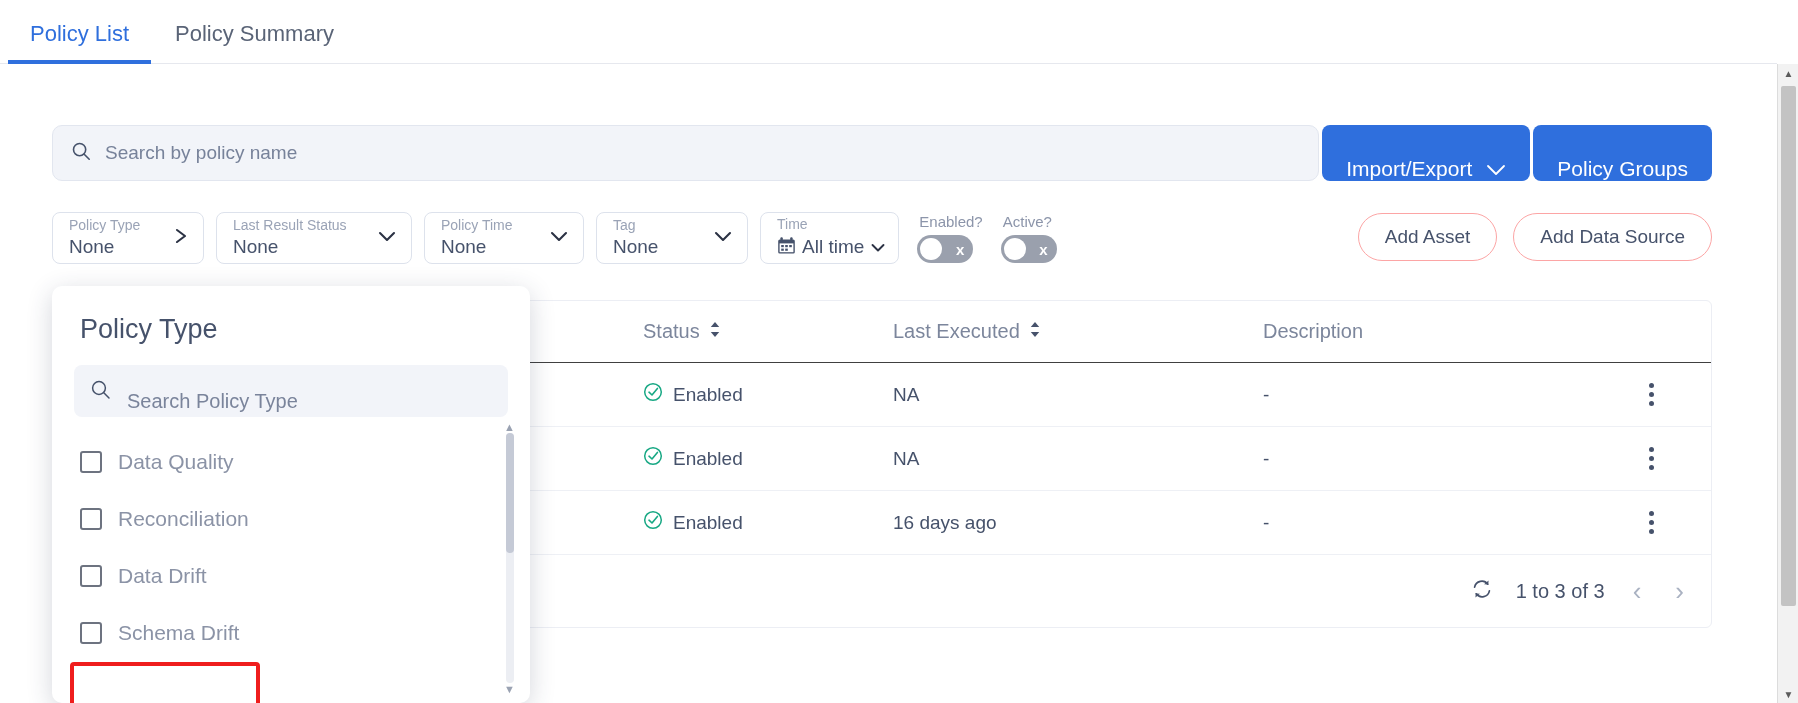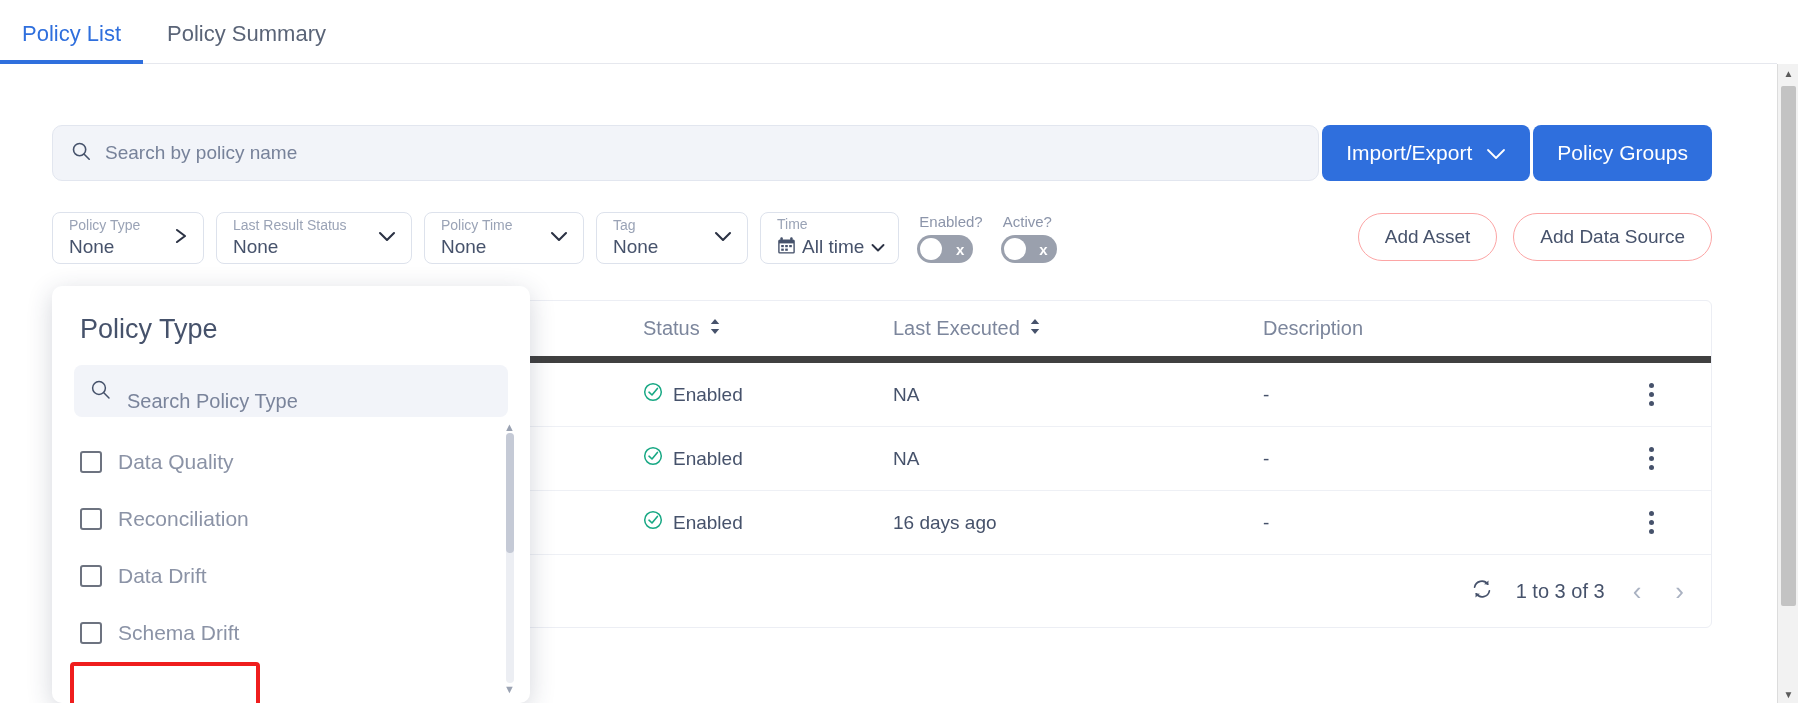--- a/index.html
+++ b/index.html
@@ -22,21 +22,21 @@
   }
   .tab {
     font-size: 22px;
     padding: 0 18px 16px 18px;
     margin-left: 0;
     color: #5a6477;
     cursor: pointer;
     position: relative;
     white-space: nowrap;
   }
-  .tab.active { color: #2f6fdd; }
+  .tab.active { color: #2f6fdd; margin-left: 8px; }
   .tab.active::after {
     content: ""; position: absolute; left: 0; right: 0; bottom: -1px;
     height: 4px; background: #2f6fdd;
   }
   #tab-policy-list { padding-left: 22px; padding-right: 22px; }
   #tab-policy-summary { padding-left: 24px; }
 
   
   #content {
     position: absolute; left: 0; top: 64px; width: 1777px; height: 639px;
@@ -66,21 +66,21 @@
 
   .btn-primary {
     height: 56px;
     background: #2f6fdd;
     color: #fff;
     border: none;
     border-radius: 8px;
     font-size: 21px;
     font-family: "Liberation Sans", sans-serif;
     padding: 0 24px;
-    display: flex; align-items: center; gap: 14px;
+    display: flex; align-items: flex-end; gap: 14px;
     cursor: pointer;
     white-space: nowrap;
   }
 
   
   #filter-row {
     position: absolute; left: 52px; top: 148px; width: 1660px; height: 56px;
   }
   #filter-left {
     position: absolute; left: 0; top: 0;
@@ -145,21 +145,21 @@
   
   #table-card {
     position: absolute; left: 52px; top: 236px; width: 1660px;
     background: #fff;
     border: 1px solid #eceef4;
     border-radius: 6px;
   }
   #table-head {
     display: flex; align-items: center;
     height: 62px;
-    border-bottom: 7px solid #404040;
+    border-bottom: 1px solid #404040;
     padding: 0 30px;
   }
   .th {
     font-size: 20px; color: #7c869c;
     display: flex; align-items: center; gap: 9px;
     white-space: nowrap;
   }
   .col-name { width: 560px; }
   .col-status { width: 250px; }
   .col-exec { width: 370px; }

